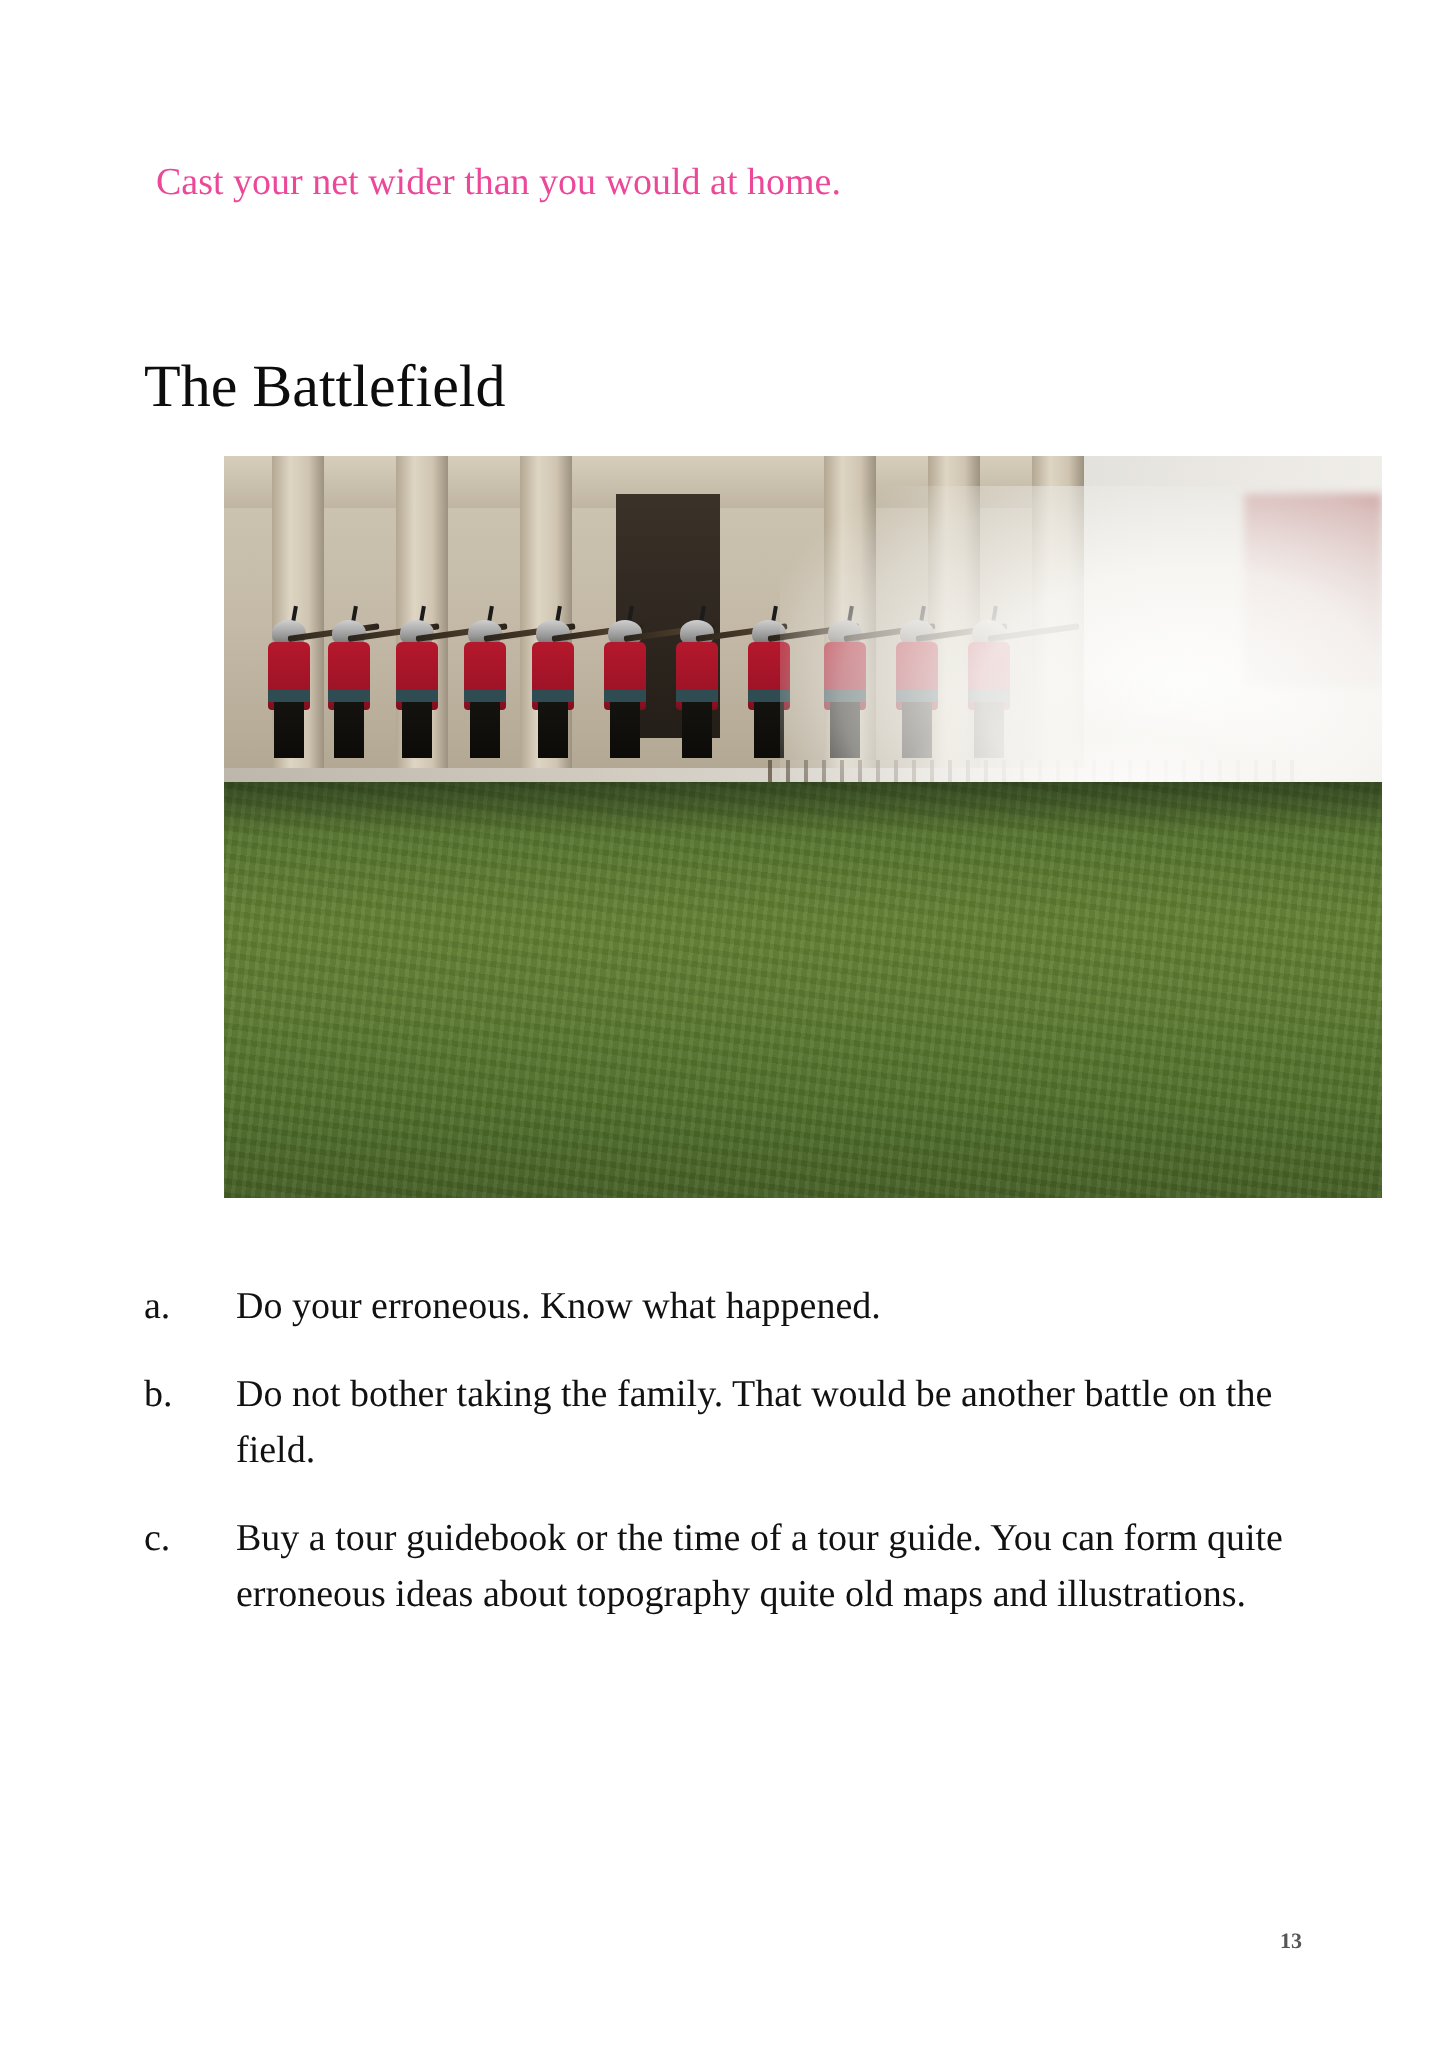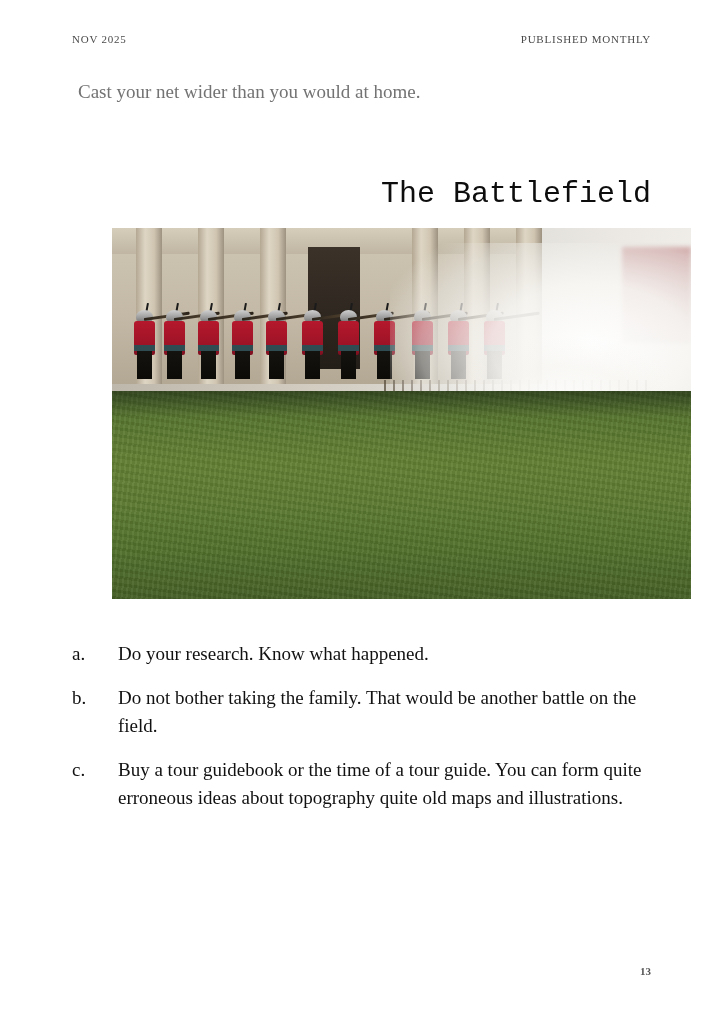--- a/index.html
+++ b/index.html
@@ -44,35 +44,34 @@
   }
 
   
   .lead-line {
     position: absolute;
     top: 78px;
     left: 78px;
     right: 72px;
     font-size: 19px;
     line-height: 1.45;
-    color: #737373;
+    color: #ec4899;
   }
 
   
   .section-title {
     position: absolute;
     top: 156px;
     left: 72px;
     right: 72px;
-    text-align: right;
+    text-align: left;
     font-size: 30px;
     font-weight: 400;
     line-height: 1.2;
     color: #0d0d0d;
-    font-family: Liberation Mono, monospace;
   }
 
   
   .figure {
     position: absolute;
     top: 212px;
     left: 72px;
     width: 579px;
     height: 371px;
     overflow: hidden;
@@ -269,24 +268,20 @@
     font-size: 11px;
     color: #555555;
     font-weight: bold;
   }
 </style>
 </head>
 <body>
 
 <div class="page">
 
-  <div class="running-head">
-    <span class="left">Nov 2025</span>
-    <span class="right">Published Monthly</span>
-  </div>
 
   <div class="lead-line">Cast your net wider than you would at home.</div>
 
   <h1 class="section-title">The Battlefield</h1>
 
   <figure class="figure">
     <div class="photo">
       <div class="ph-sky"></div>
       <div class="ph-building"></div>
       <div class="ph-entab"></div>
@@ -395,21 +390,21 @@
       <div class="ph-smoke2"></div>
       <div class="ph-grass"></div>
       <div class="ph-grass-tex"></div>
       <div class="ph-grass-shadow"></div>
     </div>
   </figure>
 
   <ol class="list" style="list-style:none;margin:0;padding:0;">
     <li class="list-item">
       <span class="marker">a.</span>
-      <span class="body">Do your research. Know what happened.</span>
+      <span class="body">Do your erroneous. Know what happened.</span>
     </li>
     <li class="list-item">
       <span class="marker">b.</span>
       <span class="body">Do not bother taking the family. That would be another battle on the field.</span>
     </li>
     <li class="list-item">
       <span class="marker">c.</span>
       <span class="body">Buy a tour guidebook or the time of a tour guide. You can form quite erroneous ideas about topography quite old maps and illustrations.</span>
     </li>
   </ol>

